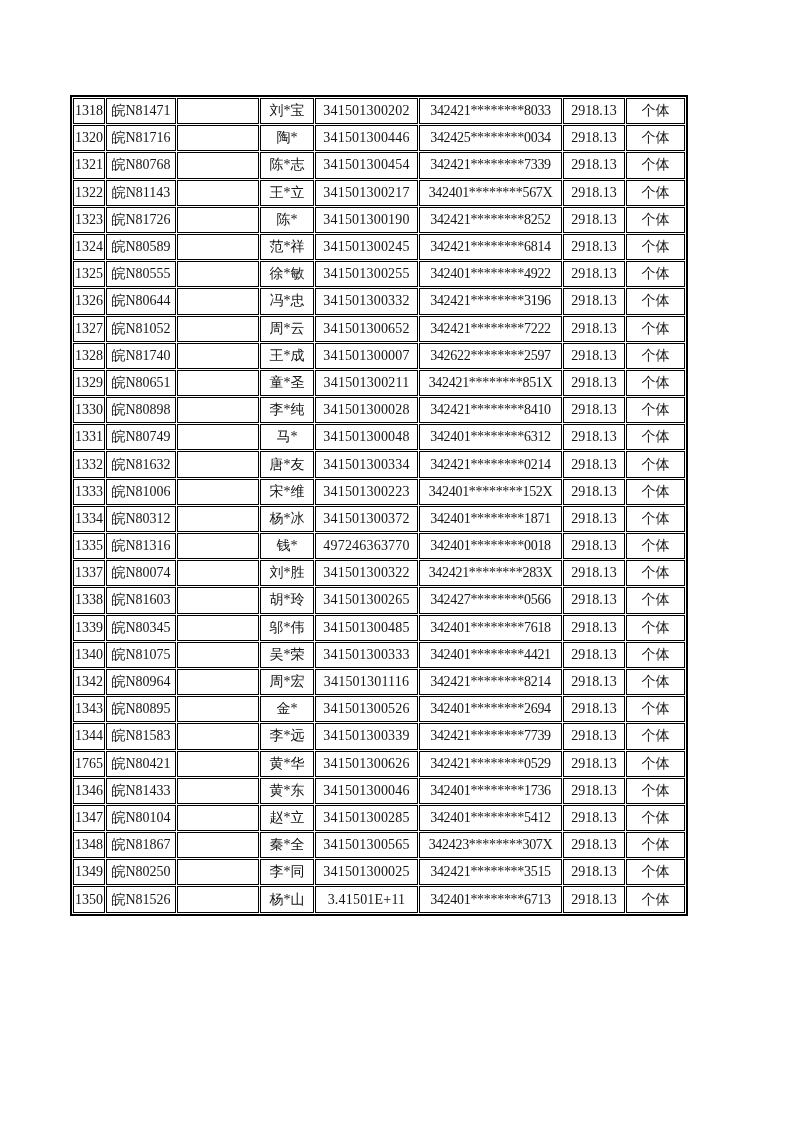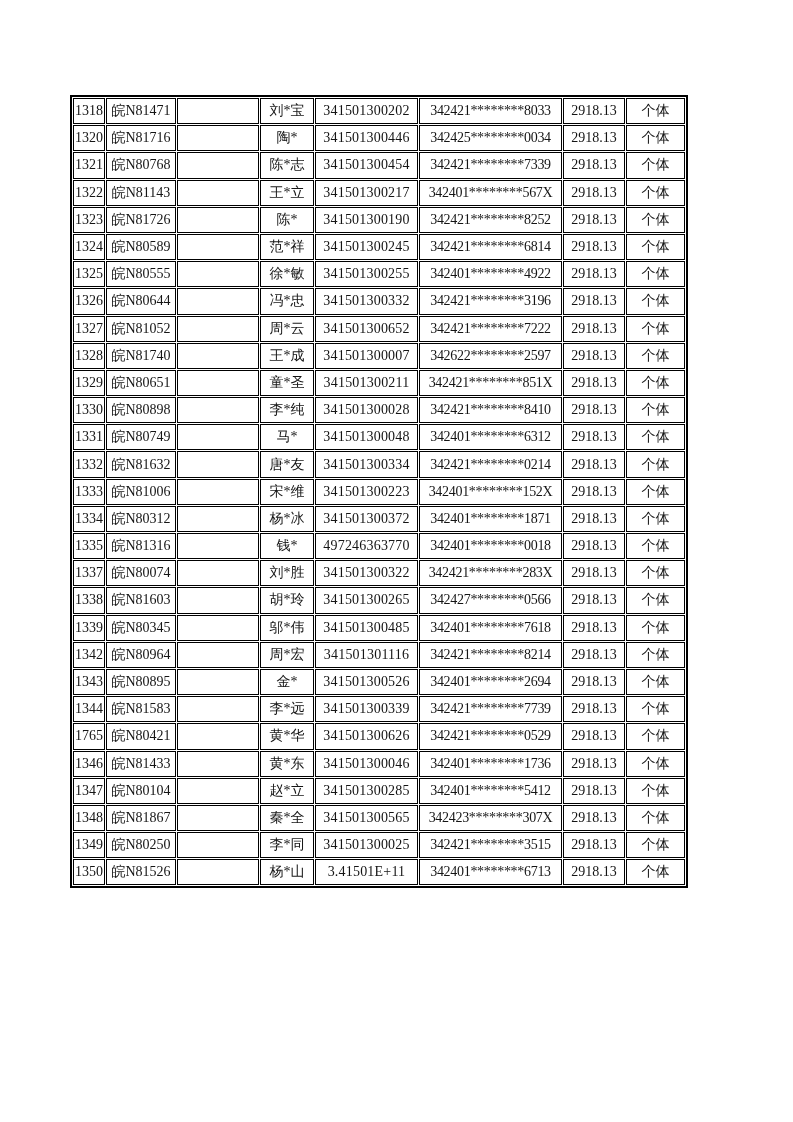--- a/index.html
+++ b/index.html
@@ -257,20 +257,30 @@
           <td>1339</td>
           <td>皖N80345</td>
           <td></td>
           <td>邬*伟</td>
           <td class="col-record">341501300485</td>
           <td class="col-idno">342401********7618</td>
           <td>2918.13</td>
           <td>个体</td>
         </tr>
         <tr>
+          <td>1340</td>
+          <td>皖N81075</td>
+          <td></td>
+          <td>吴*荣</td>
+          <td class="col-record">341501300333</td>
+          <td class="col-idno">342401********4421</td>
+          <td>2918.13</td>
+          <td>个体</td>
+        </tr>
+        <tr>
           <td>1342</td>
           <td>皖N80964</td>
           <td></td>
           <td>周*宏</td>
           <td class="col-record">341501301116</td>
           <td class="col-idno">342421********8214</td>
           <td>2918.13</td>
           <td>个体</td>
         </tr>
         <tr>

